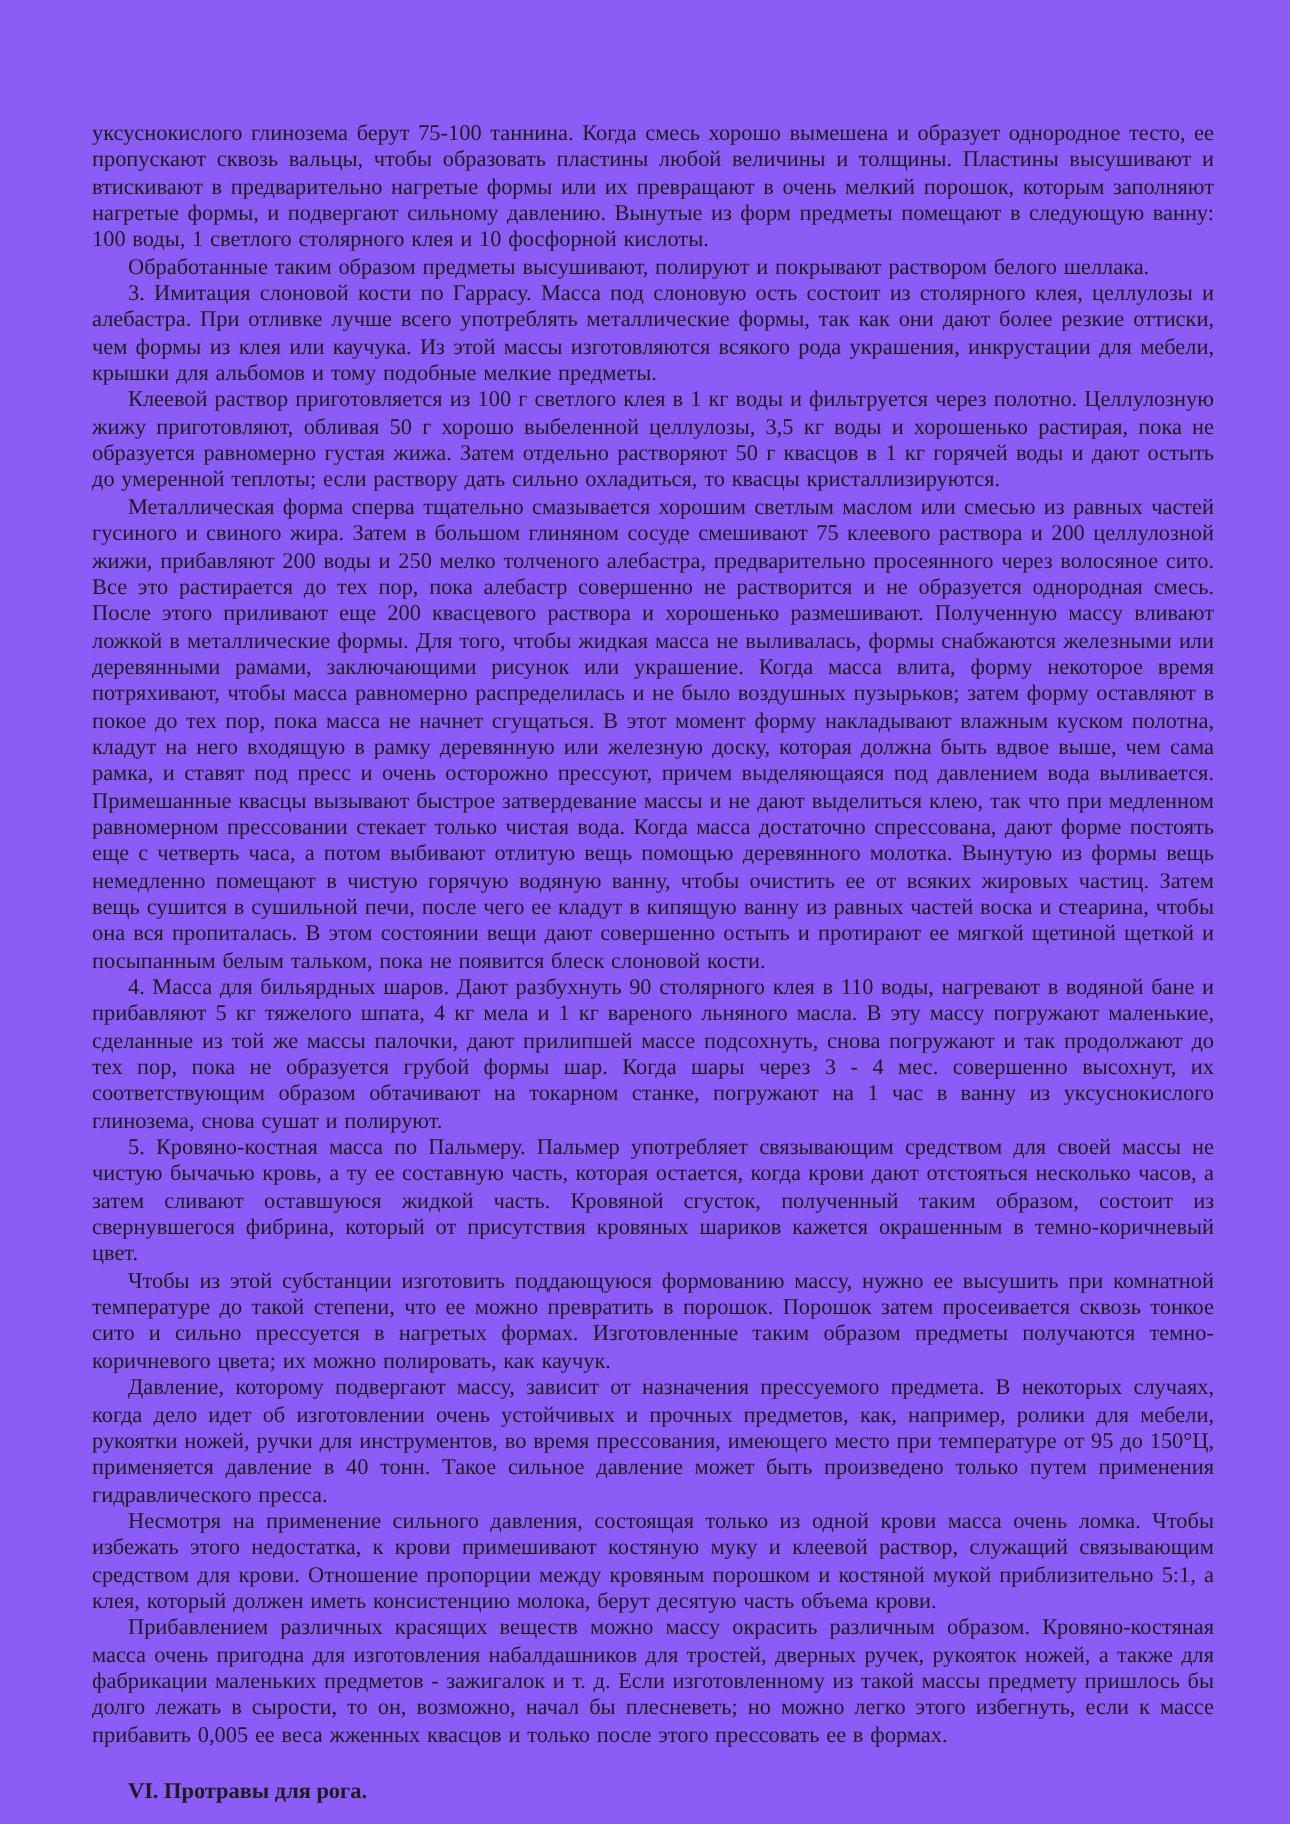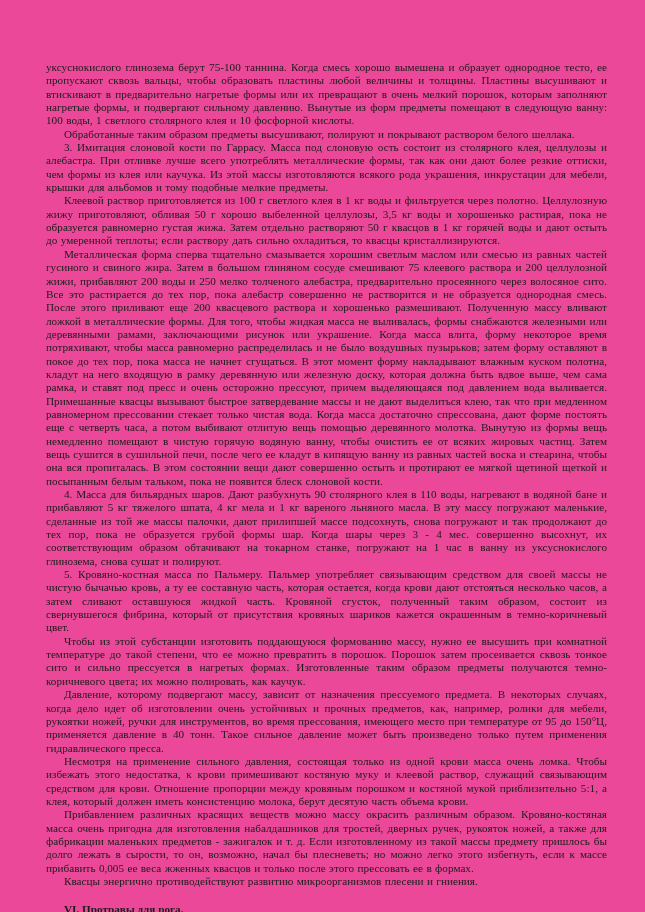--- a/index.html
+++ b/index.html
@@ -11,21 +11,21 @@
     width: 645px;
     height: 912px;
     overflow: hidden;
     font-family: "Liberation Serif", "DejaVu Serif", serif;
   }
   .page {
     box-sizing: border-box;
     width: 645px;
     height: 912px;
     padding: 61px 38px 0 46px;
-    background: #ec4899;
+    background: #8b5cf6;
     color: #1c1c1c;
   }
   .para {
     margin: 0;
     font-size: 11.2px;
     line-height: 13.35px;
     text-align: justify;
     color: #1c1c1c;
     word-spacing: 0.6px;
   }
@@ -82,21 +82,18 @@
   </p>
 
   <p class="para indent">
     <span>Несмотря на применение сильного давления, состоящая только из одной крови масса очень ломка. Чтобы избежать этого недостатка, к крови примешивают костяную муку и клеевой раствор, служащий связывающим средством для крови. Отношение пропорции между кровяным порошком и костяной мукой приблизительно 5:1, а клея, который должен иметь консистенцию молока, берут десятую часть объема крови.</span>
   </p>
 
   <p class="para indent">
     <span>Прибавлением различных красящих веществ можно массу окрасить различным образом. Кровяно-костяная масса очень пригодна для изготовления набалдашников для тростей, дверных ручек, рукояток ножей, а также для фабрикации маленьких предметов - зажигалок и т. д. Если изготовленному из такой массы предмету пришлось бы долго лежать в сырости, то он, возможно, начал бы плесневеть; но можно легко этого избегнуть, если к массе прибавить 0,005 </span><span class="lead">ее</span><span> веса жженных квасцов и только после этого прессовать ее в формах.</span>
   </p>
 
-  <p class="para indent">
-    <span>Квасцы энергично противодействуют развитию микроорганизмов плесени и гниения.</span>
-  </p>
 
   <p class="heading">
     <span>VI. Протравы для рога.</span>
   </p>
 
 </div>
 
 </body></html>

